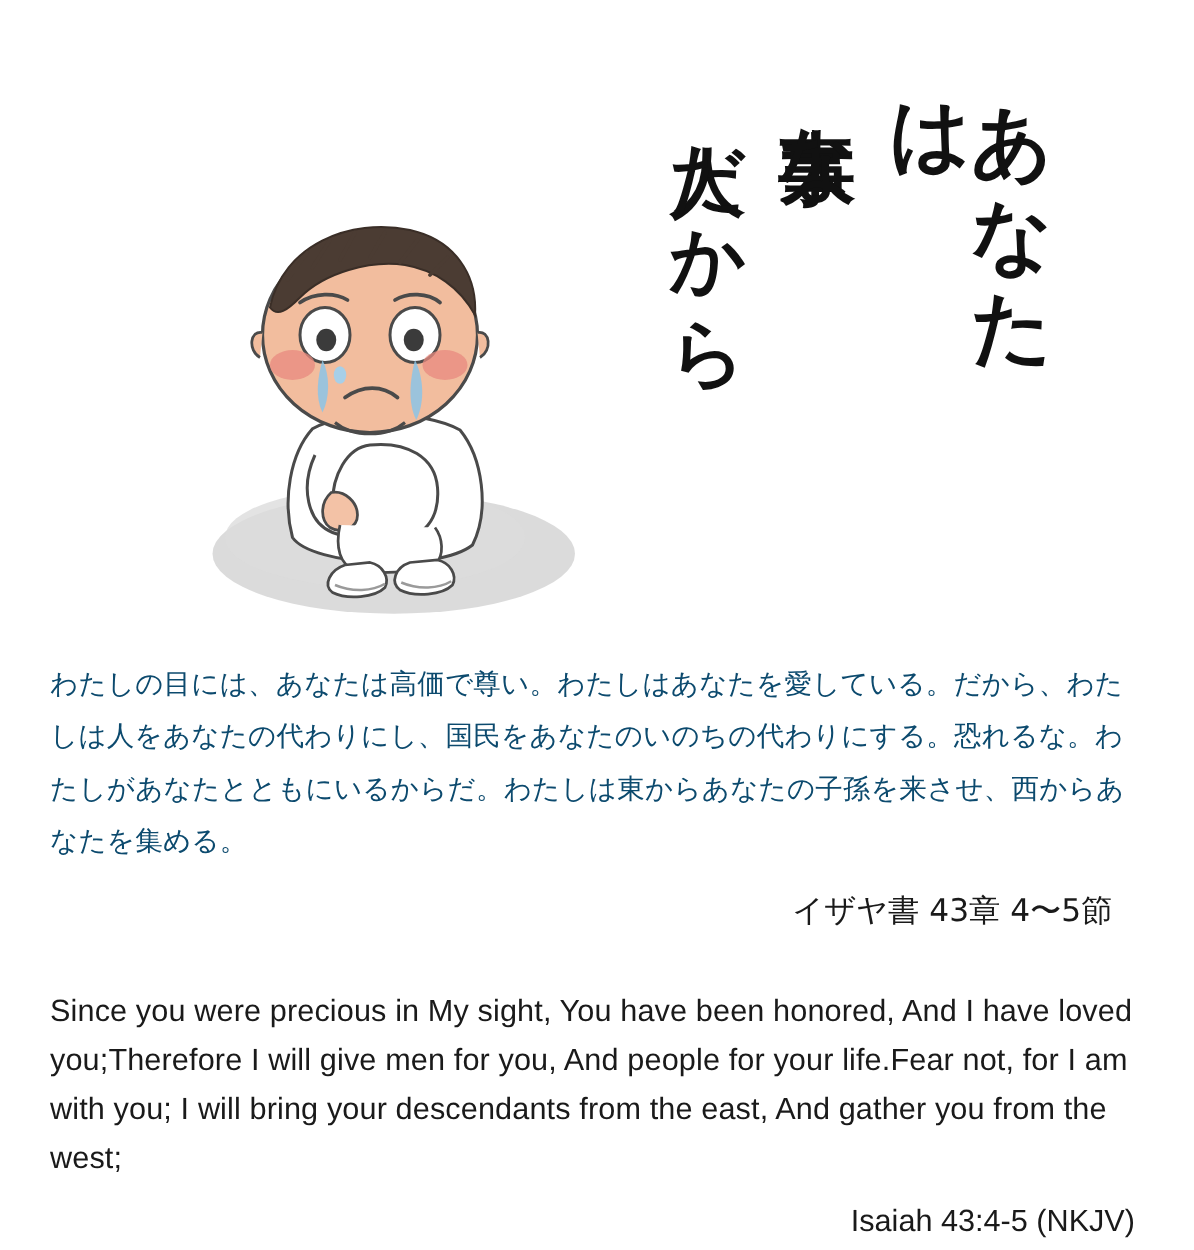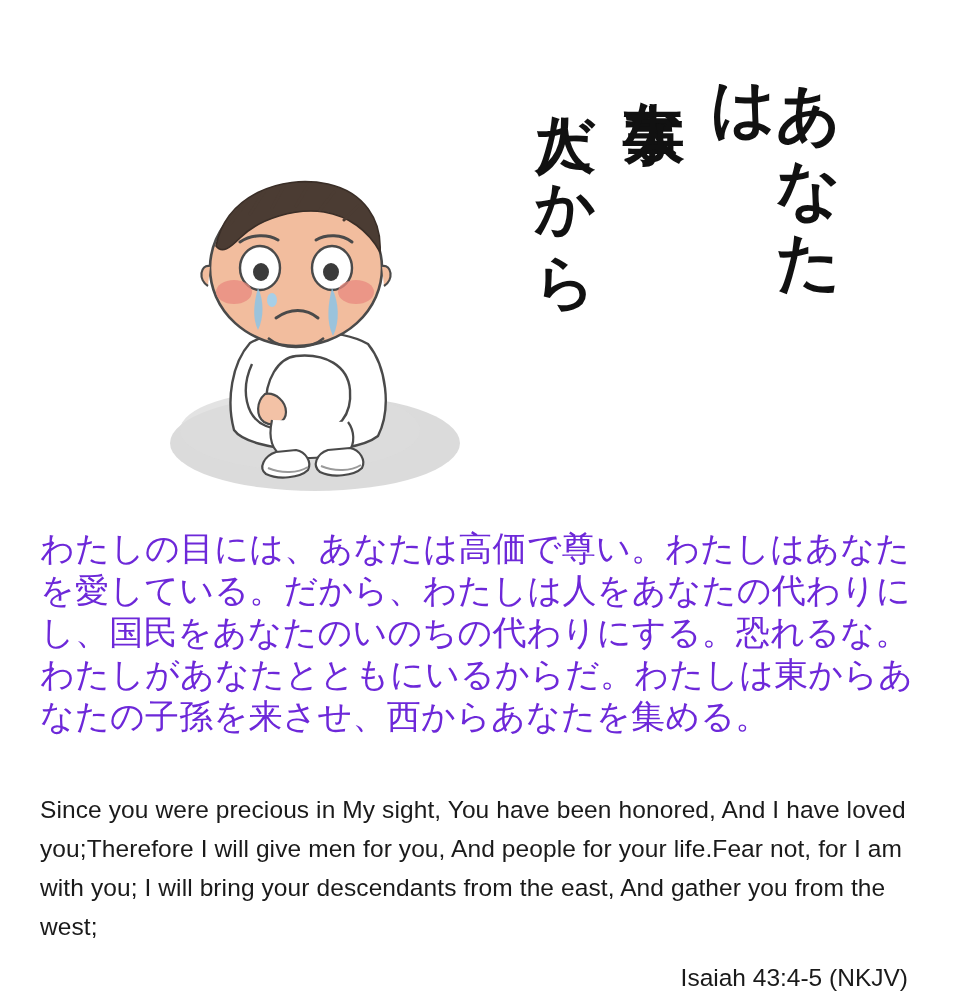--- a/index.html
+++ b/index.html
@@ -60,24 +60,24 @@
   }
 
   
   .jp-block {
     position: absolute;
     left: 40px;
     top: 528px;
     width: 880px;
   }
   .jp-body {
-    font-family: Liberation Serif, serif;
-    font-size: 34px;
+    font-family: Liberation Mono, monospace;
+    font-size: 22px;
     line-height: 42px;
-    color: #6d28d9;
+    color: #0c4a6e;
     letter-spacing: 0.2px;
     text-align: left;
   }
   .jp-ref {
     margin-top: 16px;
     text-align: right;
     font-family: "DejaVu Sans", sans-serif;
     font-size: 25px;
     color: #1a1a1a;
     padding-right: 30px;
@@ -163,18 +163,19 @@
       <path d="M282 98 C292 96 294 112 284 118" fill="#f2bd9e" stroke="#4a4a4a" stroke-width="2.2"></path>
 
       <path d="M168 170 C182 182 210 182 224 170" fill="none" stroke="#4a4a4a" stroke-width="2.4"></path>
     </svg>
   </div>
 
 </div>
 
 <div class="jp-block">
   <div class="jp-body">わたしの目には、あなたは高価で尊い。わたしはあなたを愛している。だから、わたしは人をあなたの代わりにし、国民をあなたのいのちの代わりにする。恐れるな。わたしがあなたとともにいるからだ。わたしは東からあなたの子孫を来させ、西からあなたを集める。</div>
+  <div class="jp-ref">イザヤ書 43章 4〜5節</div>
 </div>
 
 <div class="en-block">
   <div class="en-body">Since you were precious in My sight, You have been honored, And I have loved you;Therefore I will give men for you, And people for your life.Fear not, for I am with you; I will bring your descendants from the east, And gather you from the west;</div>
   <div class="en-ref">Isaiah 43:4-5 (NKJV)</div>
 </div>
 
 </body></html>

